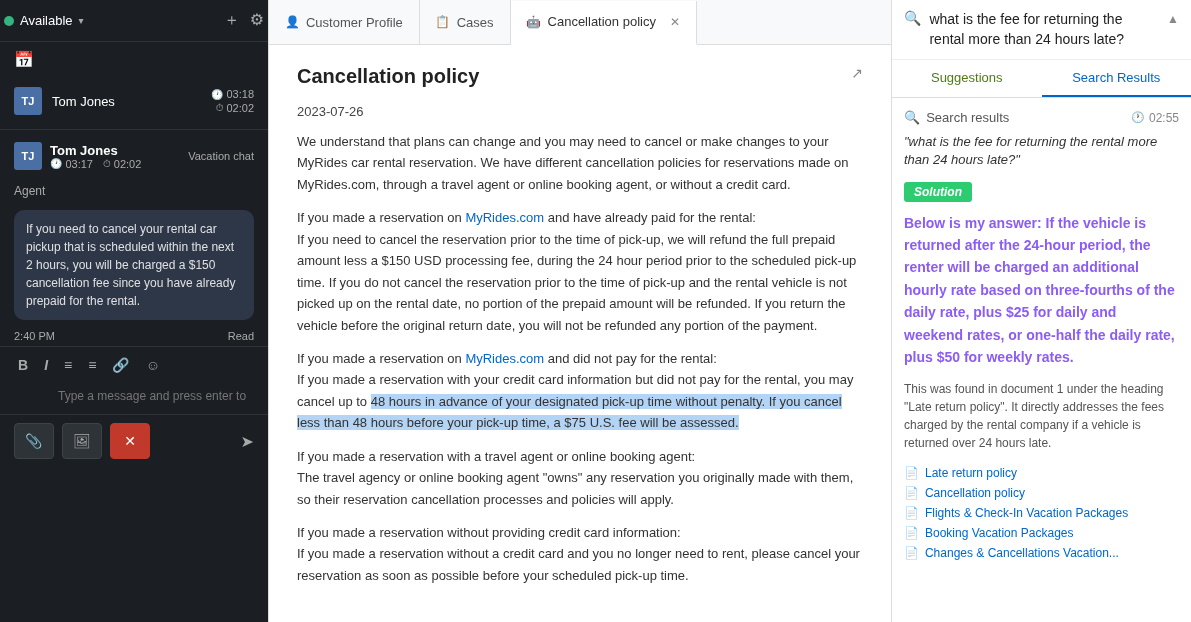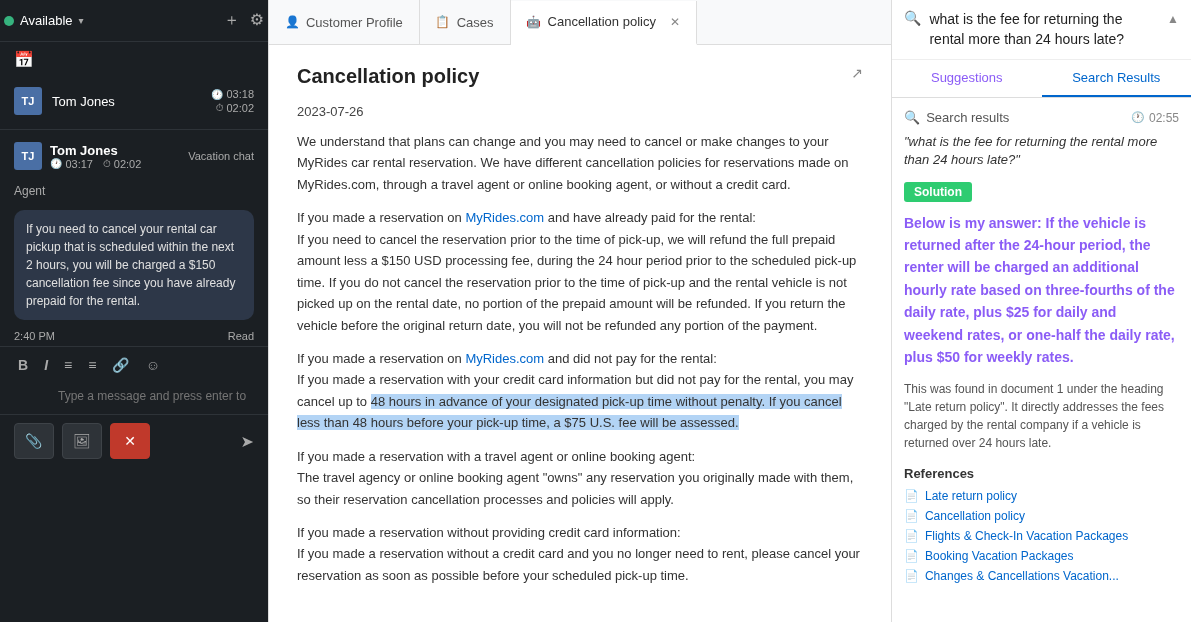--- a/index.html
+++ b/index.html
@@ -67,32 +67,32 @@
     .doc-text a { color: #0066cc; text-decoration: none; text-align: right; }
     .highlight { background: #b3d4f5; }
 
     
     .right-panel { width: 300px; background: #fff; border-left: 1px solid #ddd; display: flex; flex-direction: column; flex-shrink: 0; }
     .search-header { padding: 10px 12px; display: flex; align-items: flex-start; gap: 8px; background: #fff; border-bottom: 1px solid #eee; }
     .search-query-box { flex: 1; font-size: 14px; color: #222; line-height: 1.4; }
     .search-collapse-btn { color: #888; cursor: pointer; font-size: 12px; margin-top: 2px; }
 
     .panel-tabs { display: flex; border-bottom: 1px solid #ddd; }
-    .panel-tab { flex: 1; text-align: center; padding: 10px 0; font-size: 13px; color: #8b5cf6; cursor: pointer; border-bottom: 2px solid transparent; }
+    .panel-tab { flex: 1; text-align: center; padding: 10px 0; font-size: 13px; color: #4d7c0f; cursor: pointer; border-bottom: 2px solid transparent; }
     .panel-tab.active { color: #0066cc; border-bottom: 2px solid #0066cc; font-weight: 500; }
 
     .panel-body { flex: 1; overflow-y: auto; padding: 12px; }
 
     .search-result-header { display: flex; align-items: center; justify-content: space-between; margin-bottom: 8px; }
     .search-result-label { display: flex; align-items: center; gap: 6px; font-size: 13px; color: #555; }
     .search-result-time { font-size: 12px; color: #888; display: flex; align-items: center; gap: 4px; }
 
     .search-query-display { font-size: 13px; color: #333; font-style: italic; margin-bottom: 12px; line-height: 1.4; }
 
-    .solution-badge { display: inline-block; background: #2ecc71; color: #fff; font-size: 12px; font-weight: 600; padding: 3px 10px; border-radius: 3px; margin-bottom: 10px; }
+    .solution-badge { display: inline-block; background: #2ecc71; color: #fff; font-size: 12px; font-weight: 600; padding: 3px 10px; border-radius: 3px; margin-bottom: 10px; font-style: italic; }
 
     .solution-text { font-size: 14px; color: #8b5cf6; line-height: 1.6; margin-bottom: 12px; font-weight: bold; }
 
     .found-in-text { font-size: 12px; color: #555; line-height: 1.5; margin-bottom: 14px; }
 
     .references-section { margin-top: 8px; }
     .references-title { font-size: 13px; font-weight: 600; color: #333; margin-bottom: 8px; }
     .ref-item { display: flex; align-items: center; gap: 6px; font-size: 12px; color: #0066cc; cursor: pointer; margin-bottom: 6px; text-decoration: none; }
     .ref-icon { font-size: 12px; color: #888; }
   </style>
@@ -273,21 +273,20 @@
 
     <div class="search-query-display">"what is the fee for returning the rental more than 24 hours late?"</div>
 
     <div class="solution-badge">Solution</div>
 
     <div class="solution-text">Below is my answer: If the vehicle is returned after the 24-hour period, the renter will be charged an additional hourly rate based on three-fourths of the daily rate, plus $25 for daily and weekend rates, or one-half the daily rate, plus $50 for weekly rates.</div>
 
     <div class="found-in-text">This was found in document 1 under the heading "Late return policy". It directly addresses the fees charged by the rental company if a vehicle is returned over 24 hours late.</div>
 
     <div class="references-section">
-      <div class="references-title">References</div>
       <a class="ref-item" href="#">
         <span class="ref-icon">📄</span>
         <span>Late return policy</span>
       </a>
       <a class="ref-item" href="#">
         <span class="ref-icon">📄</span>
         <span>Cancellation policy</span>
       </a>
       <a class="ref-item" href="#">
         <span class="ref-icon">📄</span>

